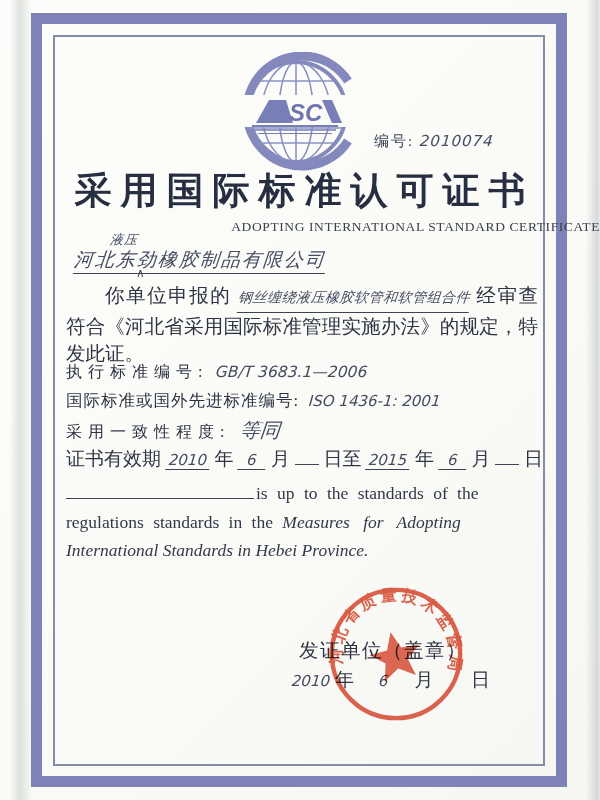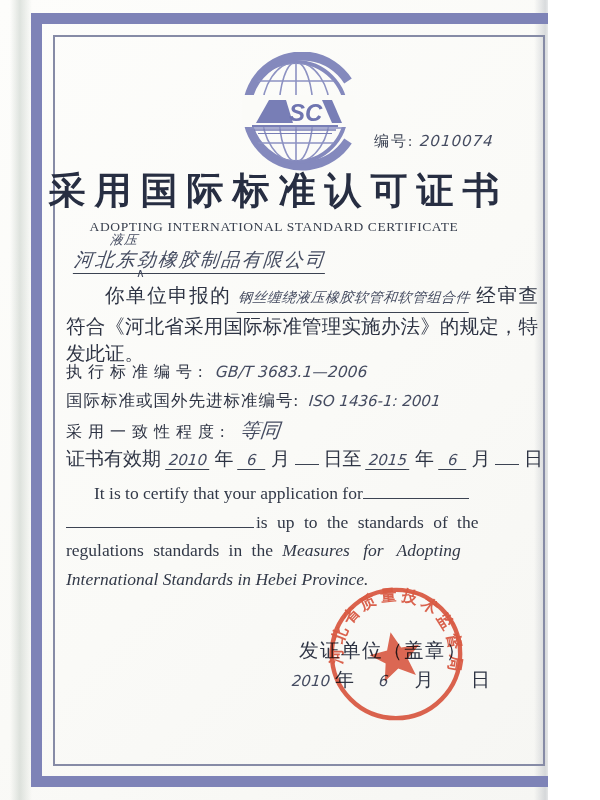--- a/index.html
+++ b/index.html
@@ -2,23 +2,22 @@
 <html><head>
 <meta charset="utf-8">
 <style>
   html,body { margin:0; padding:0; }
   body {
     width:600px; height:800px; background:#ffffff;
     font-family:"Liberation Serif","DejaVu Serif",serif;
     -webkit-font-smoothing:antialiased;
   }
   .sheet {
-    position:relative; width:540px; height:800px; overflow:hidden;
+    position:relative; width:600px; height:800px; overflow:hidden;
     background:linear-gradient(135deg,#fdfdfb 0%,#fafaf7 55%,#f6f6f3 100%);
-    padding-left:8px;
   }
   
   .edge-left {
     position:absolute; left:10px; top:0; width:22px; height:100%;
     background:linear-gradient(90deg, rgba(200,208,198,0) 0%, rgba(186,196,188,0.45) 45%, rgba(255,255,255,0) 100%);
   }
   .edge-right {
     position:absolute; right:0; top:0; width:14px; height:100%;
     background:linear-gradient(90deg, rgba(0,0,0,0) 0%, rgba(160,166,176,0.38) 80%, rgba(210,213,218,0.5) 100%);
   }
@@ -36,21 +35,21 @@
 
   .serial { left:374px; top:132px; font-size:15px; letter-spacing:2px; color:#3a4152; }
   .serial .hand { font-size:15px; letter-spacing:1px; }
 
   .title {
     left:0; right:0; top:166px; text-align:center;
     font-size:37px; font-weight:bold; letter-spacing:9px; padding-left:9px;
     color:#272e42;
   }
   .subtitle {
-    left:0; right:0; top:219px; text-align:center;
+    left:0; right:0; top:219px; text-align:right;
     font-size:13.5px; letter-spacing:0.6px; color:#39404f;
   }
 
   .hand {
     font-family:"DejaVu Sans","Liberation Sans",sans-serif;
     font-style:italic; color:#454c61; display:inline-block; transform:skewX(-5deg);
   }
   .uline { border-bottom:1.5px solid #3c4352; }
   .blank { display:inline-block; border-bottom:1.5px solid #3c4352; height:18px; vertical-align:baseline; }
 
@@ -185,23 +184,20 @@
     <span>日至</span>
     <span class="hand uline v-num">2015</span>
     <span>年</span>
     <span class="hand uline v-num-s">6</span>
     <span>月</span>
     <span class="blank" style="width:24px"></span>
     <span>日</span>
   </div>
 
   <div class="abs english">
-    <div class="l1">
-      <span>It is to certify that your application for</span><span class="blank u1"></span>
-    </div>
     <div>
       <span class="blank u2"></span><span class="eng-sp">is up to the standards of the</span>
     </div>
     <div class="eng-sp">
       <span>regulations standards in the</span>
       <span class="ital-sp">Measures  for  Adopting</span>
     </div>
     <div class="ital">International Standards in Hebei Province.</div>
   </div>
 

